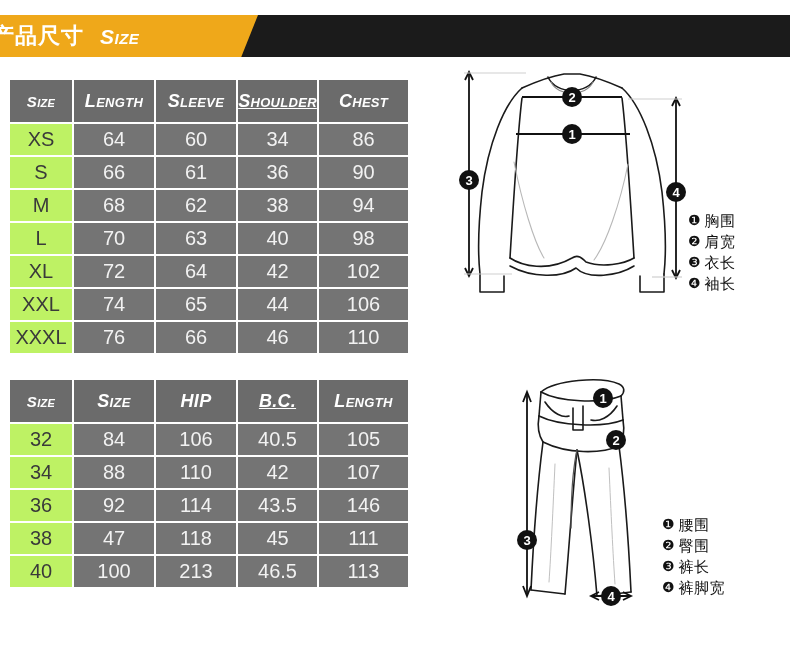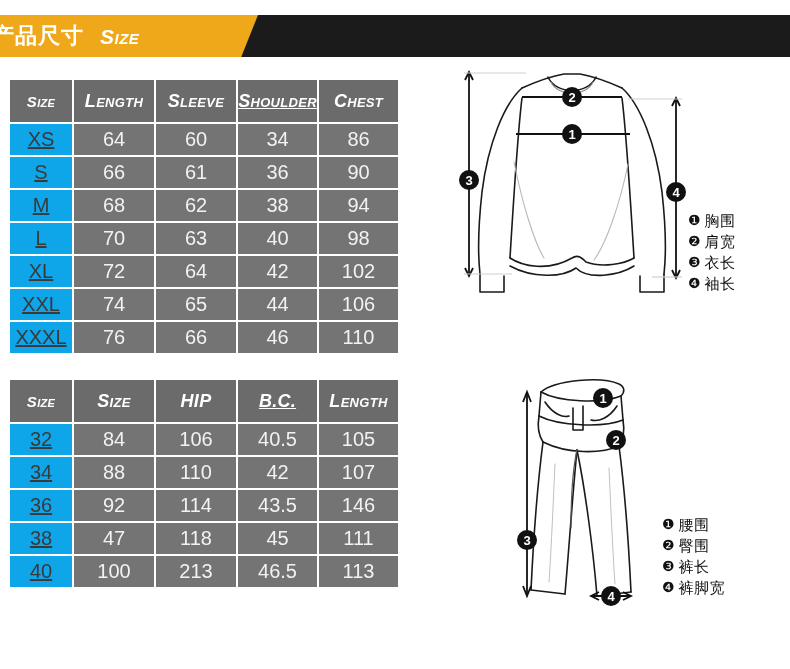--- a/index.html
+++ b/index.html
@@ -98,30 +98,29 @@
     font-size: 15px;
   }
   .size-table td {
     height: 31px;
     background: #747474;
     color: #f2f2f2;
     font-size: 20px;
     font-weight: normal;
   }
   .size-table td.cell-size {
-    background: #0ea5e9;
+    background: #bef264;
     color: #3a3a3a;
     font-size: 20px;
-    text-decoration: underline;
   }
   .c0 { width: 62px; }
   .c1 { width: 80px; }
   .c2 { width: 80px; }
   .c3 { width: 79px; text-decoration: underline; }
-  .c4 { width: 79px; }
+  .c4 { width: 89px; }
 
   
   .diagram {
     position: absolute;
   }
   #shirt-diagram { left: 452px; top: 52px; }
   #pants-diagram { left: 515px; top: 368px; }
 
   .legend {
     position: absolute;

